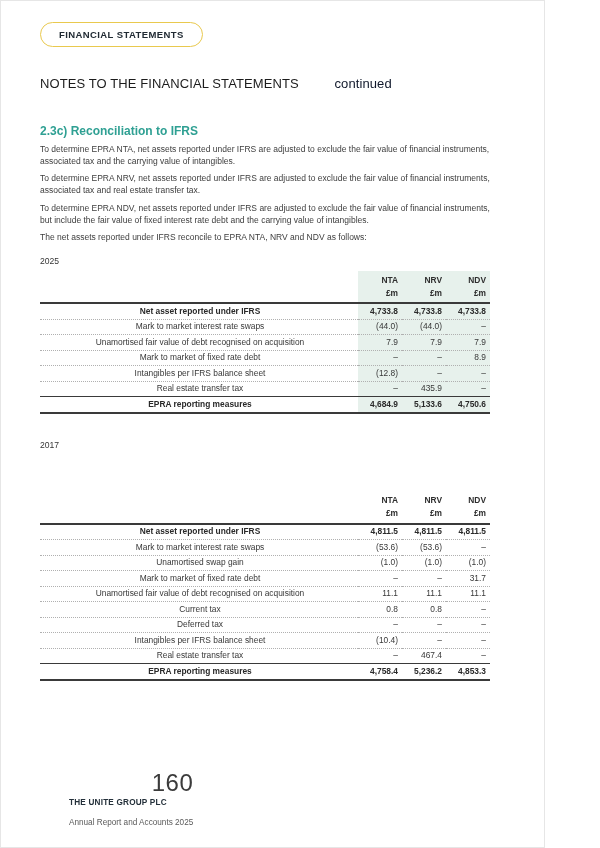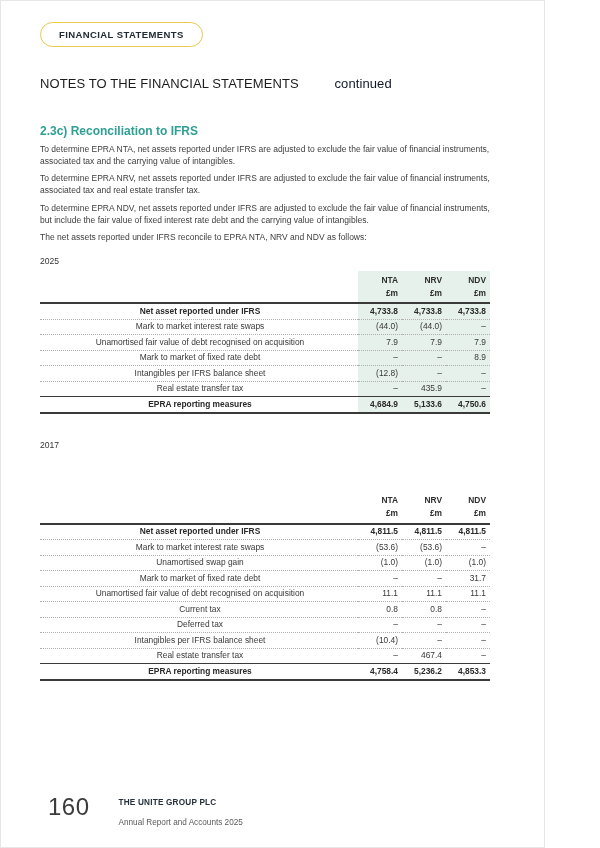--- a/index.html
+++ b/index.html
@@ -96,24 +96,25 @@
   .fin-table tbody tr.bold td { font-weight: bold; color: #2a2a2a; }
   .fin-table tbody tr.total td {
     border-top: 1px solid #3a3a3a;
     border-bottom: 2px solid #3a3a3a;
   }
   table.highlight th.num, table.highlight td.num { background: #e7f1ec; }
 
   
   .footer {
     position: absolute;
-    left: 48px;
+    left: 40px;
     bottom: 21px;
     display: flex;
-    align-items: flex-start;
+    align-items: flex-end;
+    flex-direction: column;
   }
   .page-number {
     font-size: 24px;
     color: #3b3b3b;
     line-height: 24px;
     letter-spacing: 0.5px;
   }
   .footer-text { margin-left: 29px; padding-top: 3px; }
   .footer-company {
     font-size: 8.2px;

